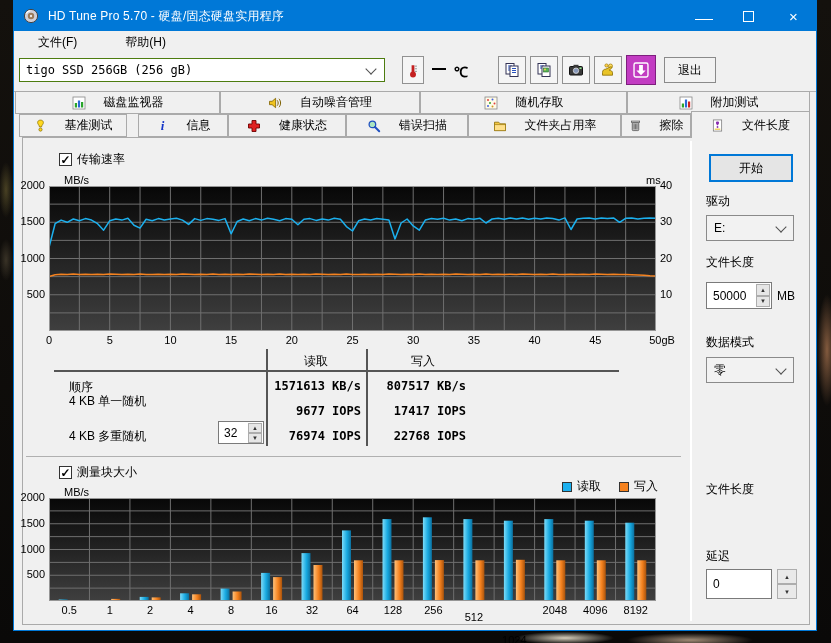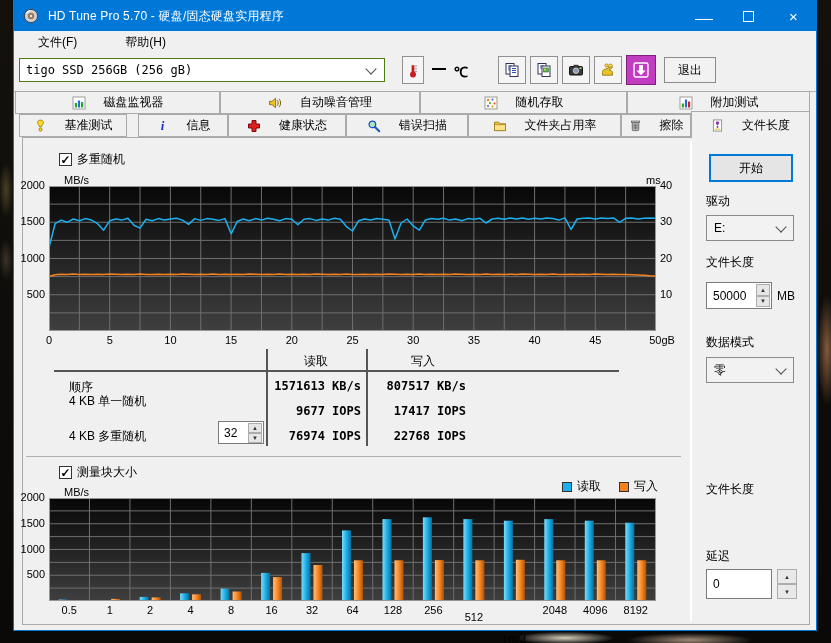--- a/index.html
+++ b/index.html
@@ -277,21 +277,21 @@
         <circle cx="7" cy="8.6" r="1" fill="#8a2fb0"></circle>
         <rect x="4" y="10.4" width="6" height="1.1" fill="#e8c020"></rect>
       </svg>
       <span>文件长度</span>
     </div>
 
     <div class="panel"></div>
 
     <div class="check" style="left:45px;top:150px;">
       <span class="checkbox">✓</span>
-      <span>多重随机</span>
+      <span>传输速率</span>
     </div>
 
     <div class="axis-label" style="left:50px;top:173px;">MB/s</div>
     <div class="axis-label" style="left:632px;top:173px;">ms</div>
     <svg id="chart1" class="chart-svg" style="left:35px;top:185px;" width="607" height="145">
         <defs>
           <linearGradient id="bg1" x1="0" y1="0" x2="0" y2="1">
             <stop offset="0%" stop-color="#070707"></stop>
             <stop offset="100%" stop-color="#3f3f3f"></stop>
           </linearGradient>

